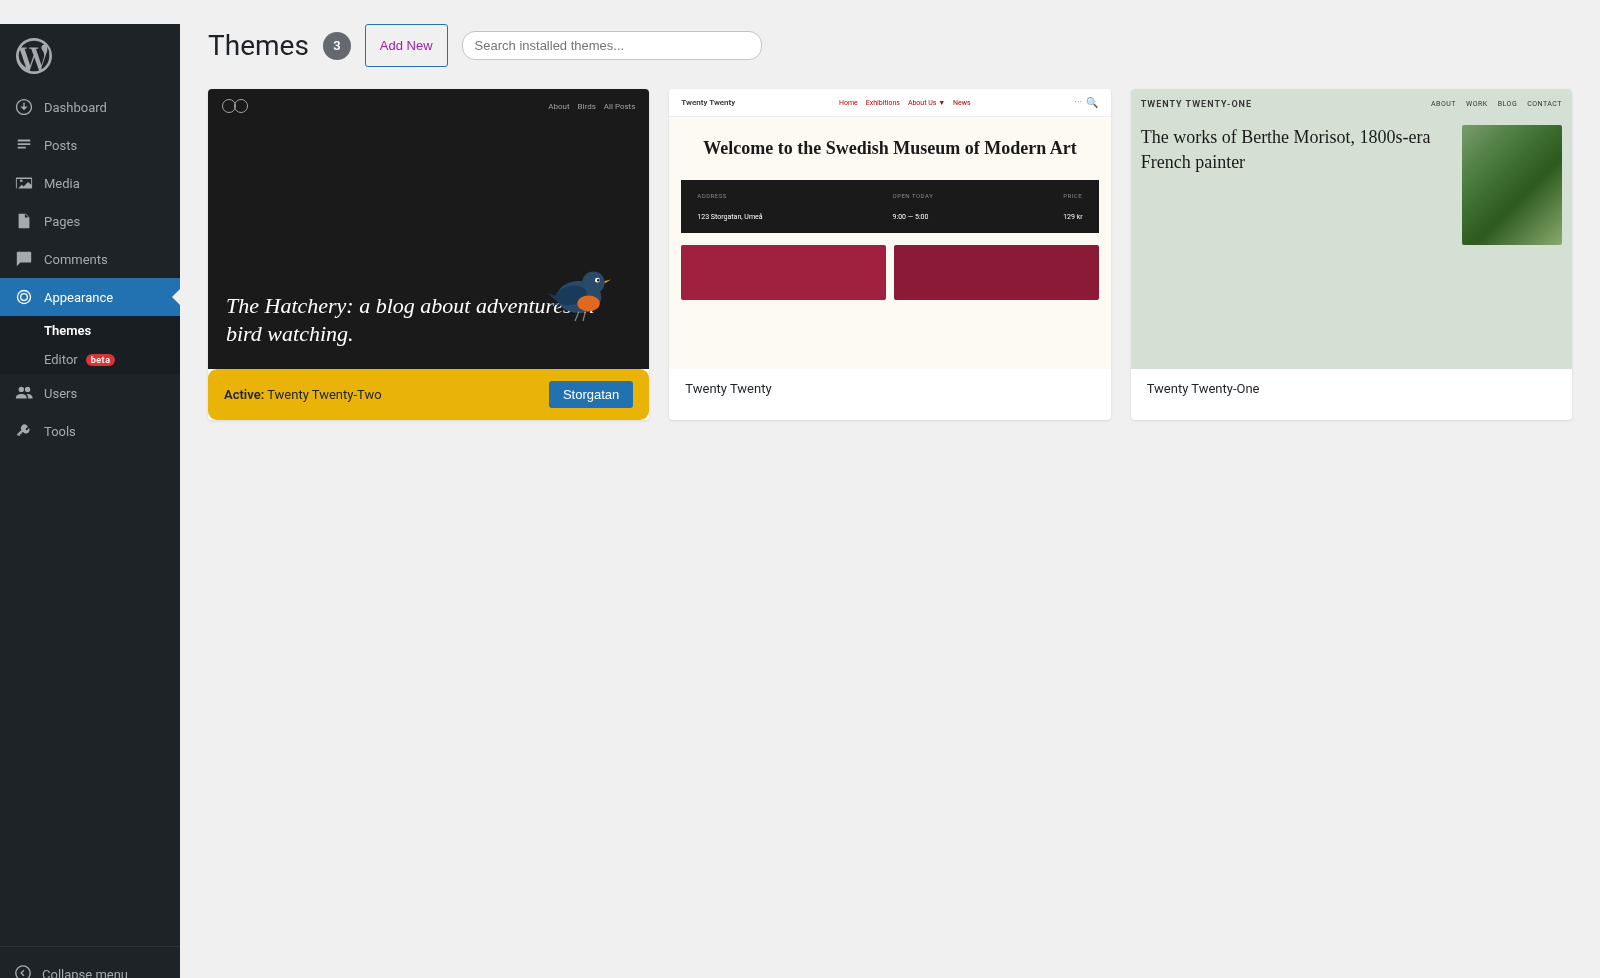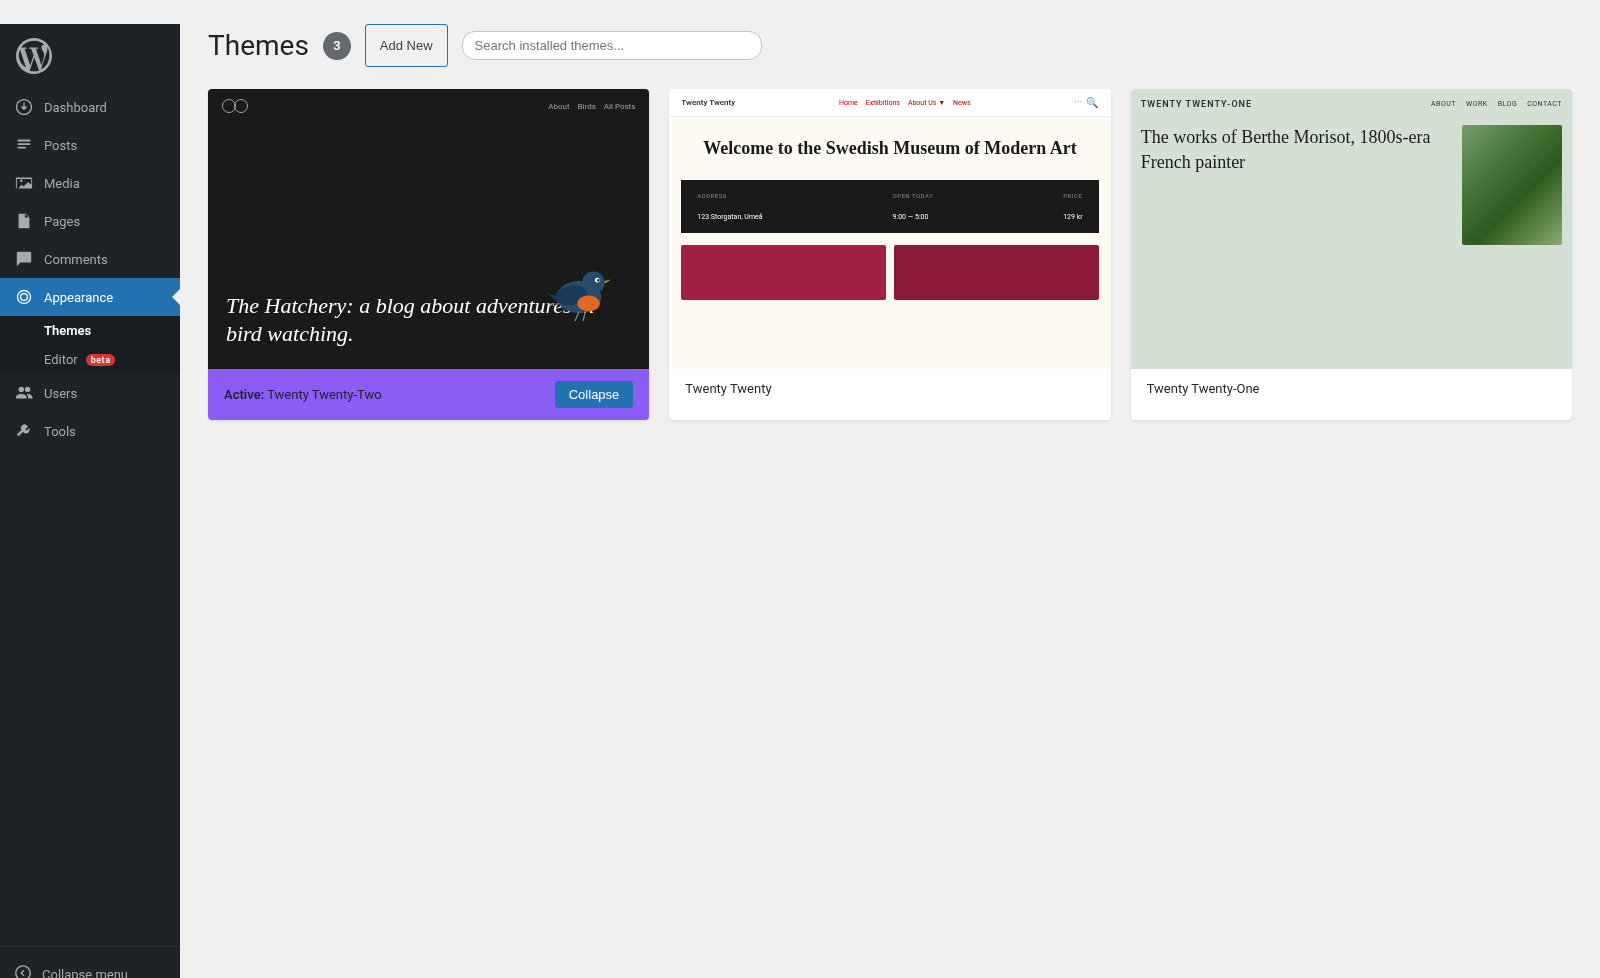--- a/index.html
+++ b/index.html
@@ -116,21 +116,21 @@
       background: #646970;
       color: #fff;
       border-radius: 50%;
       width: 28px;
       height: 28px;
       font-size: 13px;
       font-weight: 600;
     }
     .add-new-btn {
       border: 1px solid #2271b1;
-      color: #404040;
+      color: #a21caf;
       background: transparent;
       padding: 13px 14px;
       border-radius: 3px;
       font-size: 13px;
       cursor: pointer;
       font-weight: 400;
       text-align: center;
     }
 
     .search-input {
@@ -344,21 +344,22 @@
       color: #fff;
       border: none;
       padding: 6px 14px;
       border-radius: 3px;
       font-size: 13px;
       cursor: pointer;
     }
 
     
     .theme-card.is-active .theme-footer {
-      background: #8b5cf6;
+      background: #eab308;
+      border-radius: 9px;
     }
 
     
     .nav-item.active::after {
       content: '';
       position: absolute;
       right: 0;
       top: 50%;
       transform: translateY(-50%);
       border-top: 8px solid transparent;
@@ -533,21 +534,21 @@
 
             <line x1="60" y1="78" x2="55" y2="90" stroke="#888" stroke-width="1.5"></line>
             <line x1="68" y1="78" x2="65" y2="90" stroke="#888" stroke-width="1.5"></line>
           </svg>
         </div>
         <div class="theme-footer">
           <span class="theme-name">
             <span class="active-label">Active:</span>
             <span>Twenty Twenty-Two</span>
           </span>
-          <button class="customize-btn">Collapse</button>
+          <button class="customize-btn">Storgatan</button>
         </div>
       </div>
 
       <div class="theme-card">
         <div class="theme-preview theme-preview-tt">
           <div class="tt-topbar">
             <span class="tt-site-title">Twenty Twenty</span>
             <div class="tt-nav">
               <span class="tt-nav-item" style="color:#b00;">Home</span>
               <span class="tt-nav-item" style="color:#b00;">Exhibitions</span>

